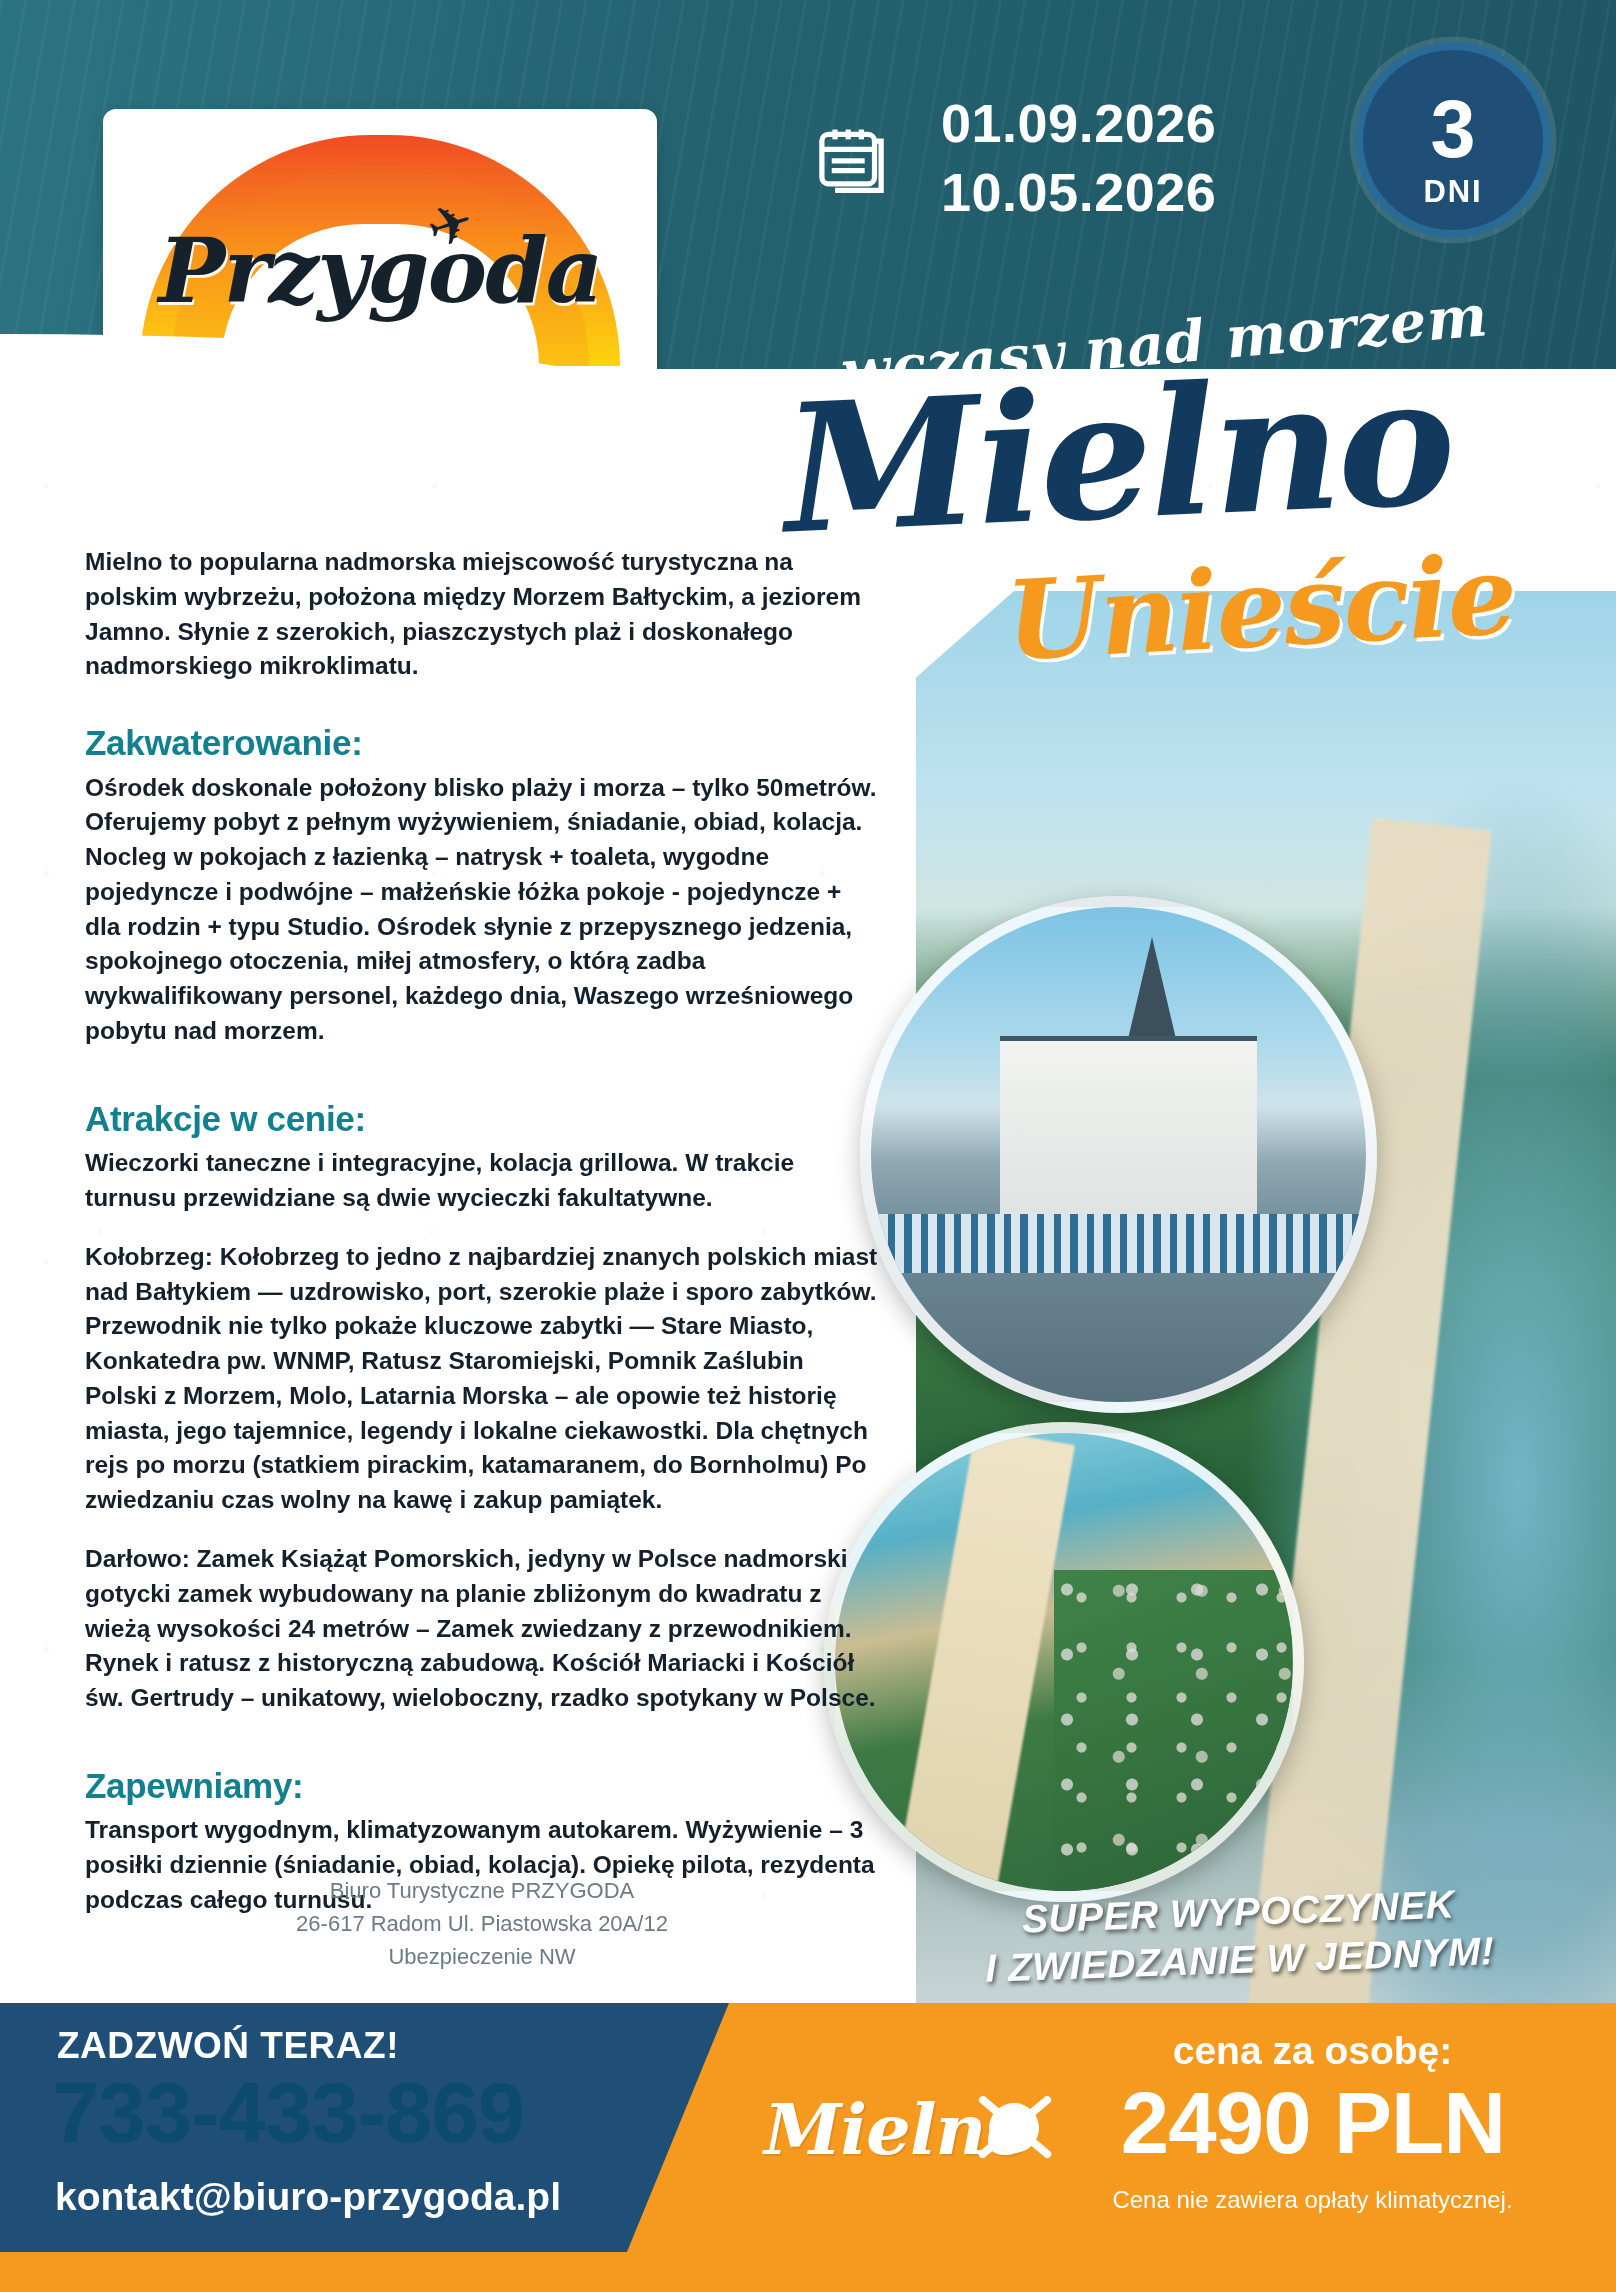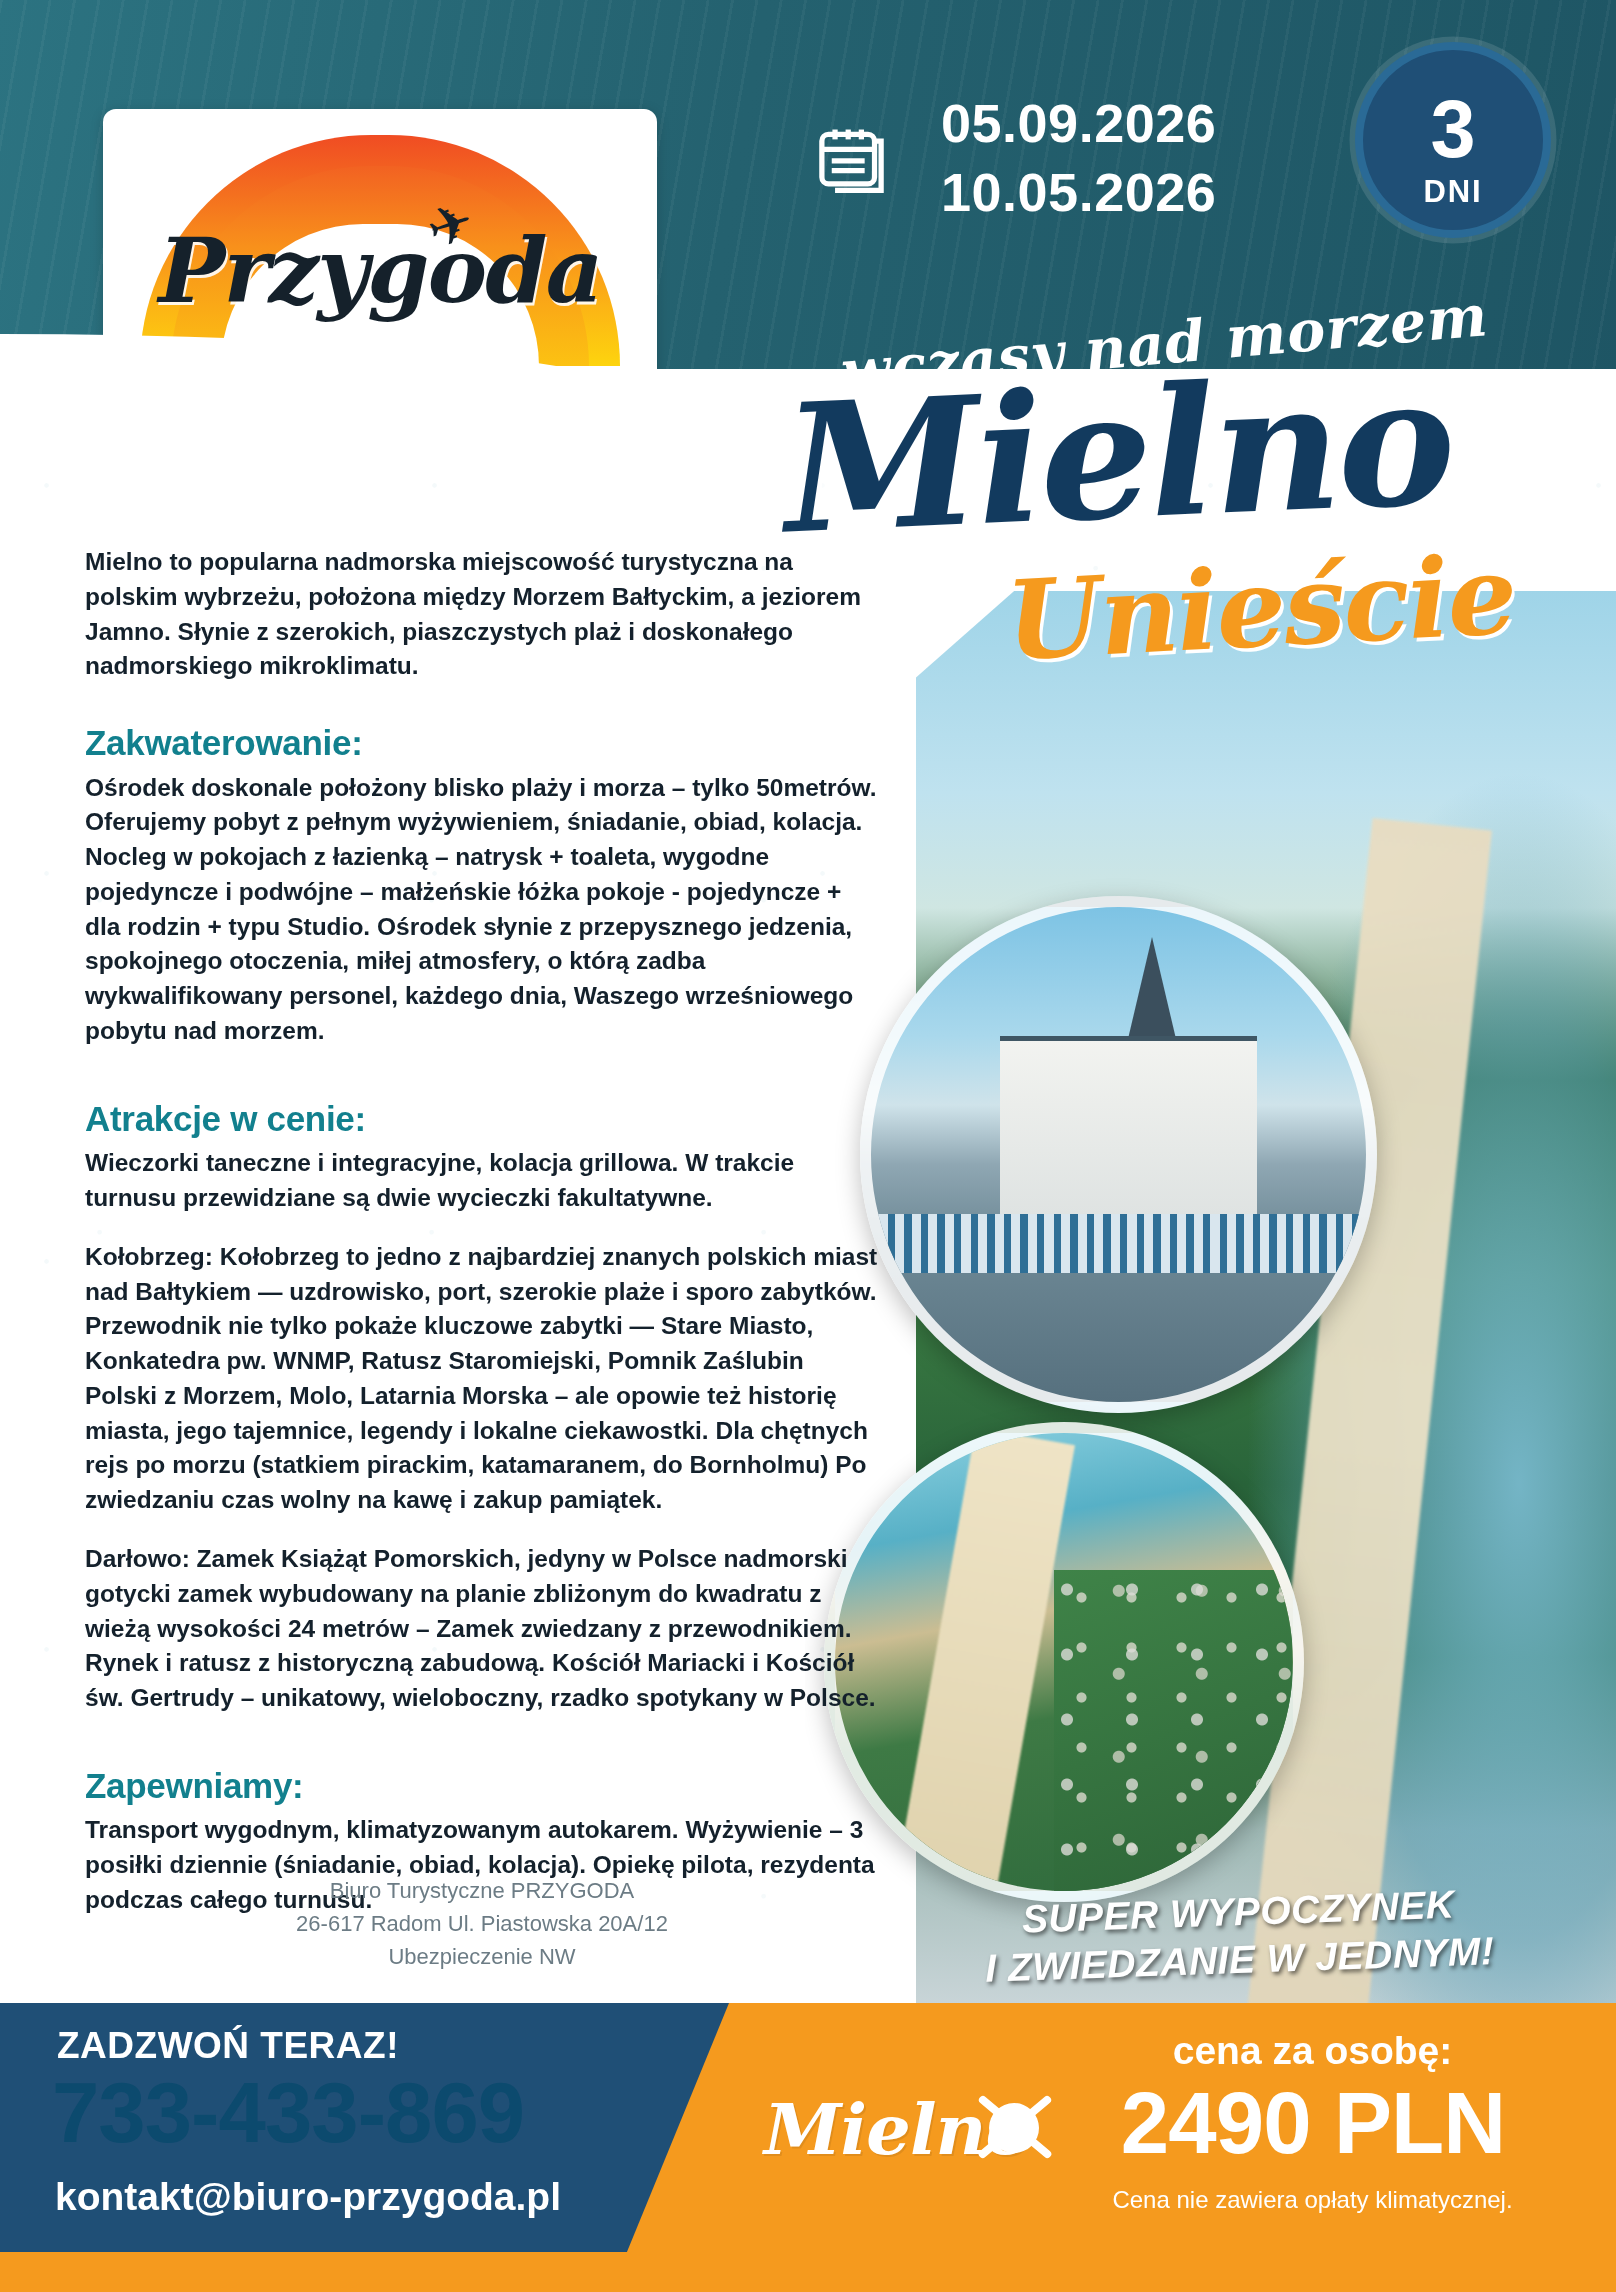--- a/index.html
+++ b/index.html
@@ -440,21 +440,21 @@
       <line x1="7" y1="3.5" x2="7" y2="6.5"></line>
       <line x1="11" y1="3.5" x2="11" y2="6.5"></line>
       <line x1="15" y1="3.5" x2="15" y2="6.5"></line>
       <line x1="6" y1="13" x2="16" y2="13"></line>
       <line x1="6" y1="16" x2="16" y2="16"></line>
       <path d="M19 7h2v15h-14"></path>
     </svg>
   </div>
 
   <div class="dates">
-    <div>05.09.2026</div>
+    <div>01.09.2026</div>
     <div>10.05.2026</div>
   </div>
 
   <div class="days-badge">
     <div class="days-num">3</div>
     <div class="days-lbl">DNI</div>
   </div>
 
   <div class="header-curve2"></div>
   <div class="header-curve"></div>

